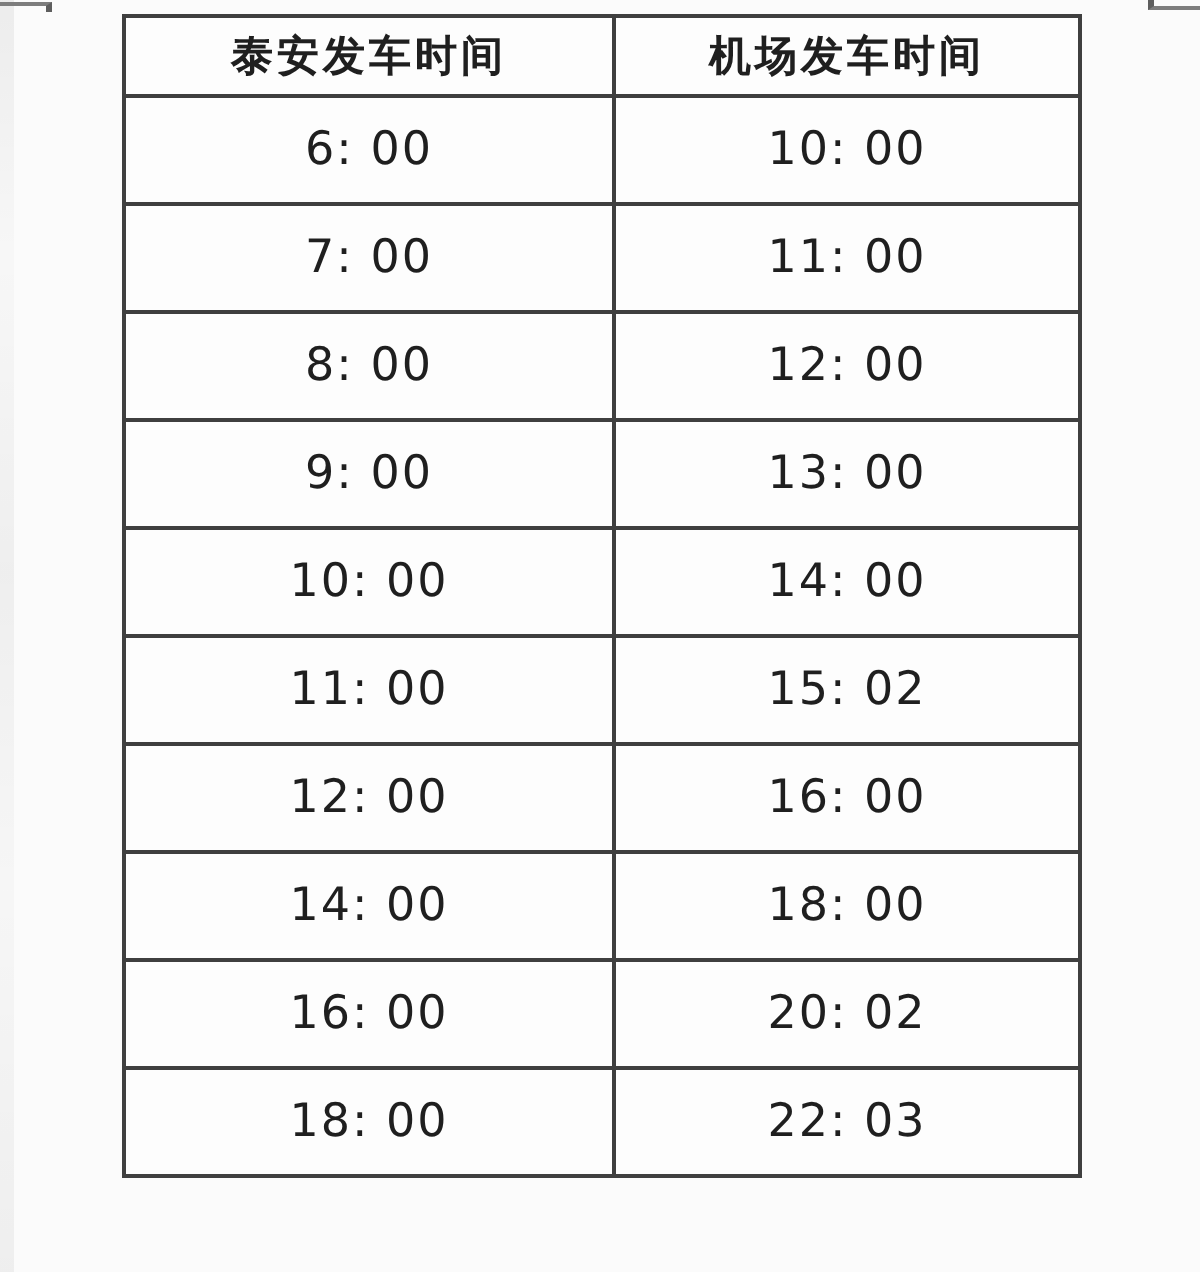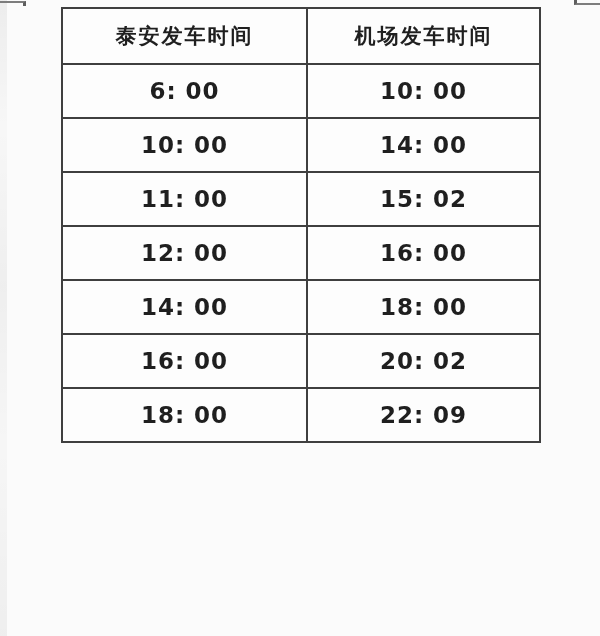--- a/index.html
+++ b/index.html
@@ -57,29 +57,29 @@
   }
   .timetable th,
   .timetable td {
     border: 2px solid var(--table-border);
     text-align: center;
     vertical-align: middle;
     padding: 0;
     background: #fdfdfd;
   }
   .timetable thead th {
-    height: 56px;
+    height: 40px;
     font-size: 21px;
     font-weight: bold;
     letter-spacing: 2px;
   }
   .timetable tbody td {
     height: 54px;
     font-size: 23px;
-    font-weight: 700;
+    font-weight: 400;
     letter-spacing: 1px;
     font-family: "DejaVu Sans", "Liberation Sans", sans-serif;
   }
 </style>
 </head>
 <body>
 
 <div class="page">
   <div class="edge-artifact"></div>
   <div class="corner-mark left"></div>
@@ -95,20 +95,32 @@
         <th>泰安发车时间</th>
         <th>机场发车时间</th>
       </tr>
     </thead>
     <tbody>
         <tr>
           <td>6: 00</td>
           <td>10: 00</td>
         </tr>
         <tr>
+          <td>7: 00</td>
+          <td>11: 00</td>
+        </tr>
+        <tr>
+          <td>8: 00</td>
+          <td>12: 00</td>
+        </tr>
+        <tr>
+          <td>9: 00</td>
+          <td>13: 00</td>
+        </tr>
+        <tr>
           <td>10: 00</td>
           <td>14: 00</td>
         </tr>
         <tr>
           <td>11: 00</td>
           <td>15: 02</td>
         </tr>
         <tr>
           <td>12: 00</td>
           <td>16: 00</td>
@@ -116,17 +128,17 @@
         <tr>
           <td>14: 00</td>
           <td>18: 00</td>
         </tr>
         <tr>
           <td>16: 00</td>
           <td>20: 02</td>
         </tr>
         <tr>
           <td>18: 00</td>
-          <td>22: 09</td>
+          <td>22: 03</td>
         </tr>
       </tbody>
   </table>
 </div>
 
 </body></html>

